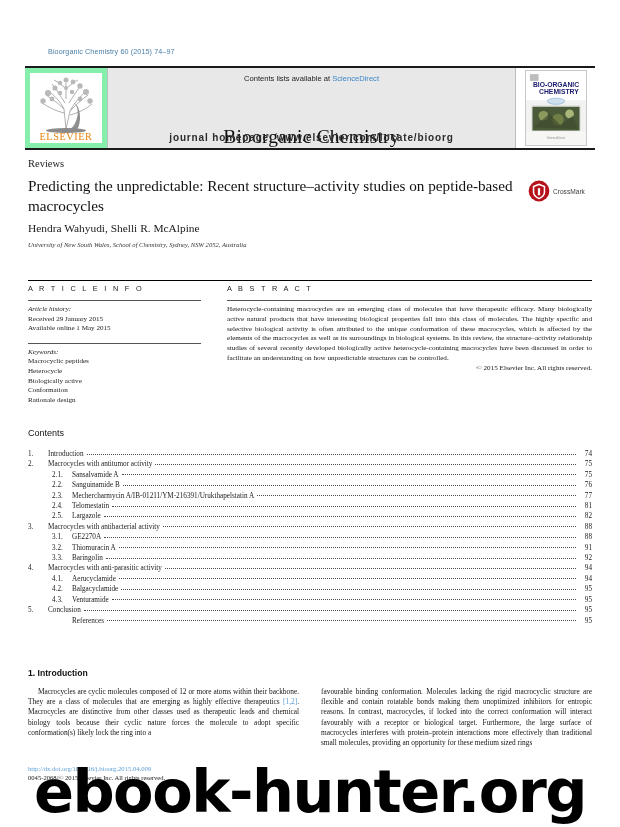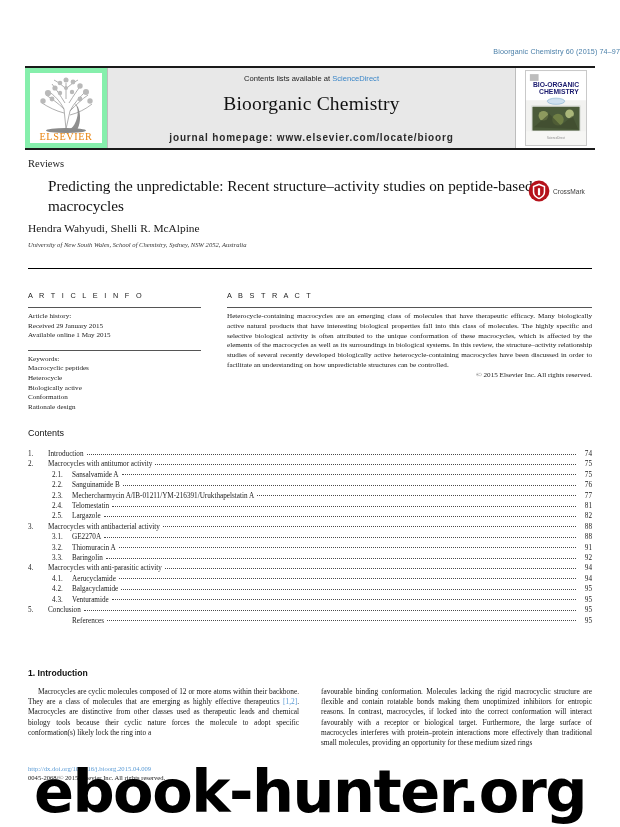--- a/index.html
+++ b/index.html
@@ -16,25 +16,26 @@
     height: 827px;
     background: #fff;
   }
 
   
   .running-head {
     position: absolute;
     top: 47px;
     left: 0;
     width: 620px;
-    text-align: right;
+    text-align: left;
     font-size: 7.2px;
     color: #4a7fa8;
     font-family: "Liberation Sans", sans-serif;
     letter-spacing: 0.1px;
+    padding-left: 48px;
   }
 
   
   .masthead {
     position: absolute;
     top: 66px;
     left: 25px;
     width: 570px;
     height: 84px;
     border-top: 2.4px solid #1a1a1a;
@@ -53,21 +54,21 @@
     background: #86efac;
     padding: 4px 3px;
   }
   .elsevier-logo { width: 72px; height: 70px; display: block; }
   .mast-center {
     flex: 1 1 auto;
     background: #e8e8e8;
     display: flex;
     flex-direction: column;
     align-items: center;
-    justify-content: flex-start;
+    justify-content: space-between;
     padding-top: 6px;
     position: relative;
   }
   .contents-line {
     font-family: "Liberation Sans", sans-serif;
     font-size: 7.6px;
     color: #222;
     margin-bottom: 1px;
   }
   .contents-line .sd { color: #3a86c8; }
@@ -118,21 +119,20 @@
   }
   .article-title {
     position: absolute;
     left: 28px;
     top: 176px;
     width: 490px;
     font-size: 15.2px;
     line-height: 19.5px;
     color: #111;
     font-family: "Liberation Serif", serif;
-    margin-left: 20px;
   }
   .authors {
     position: absolute;
     left: 28px;
     top: 222px;
     width: 500px;
     font-size: 11.4px;
     color: #1a1a1a;
   }
   .affiliation {
@@ -158,38 +158,38 @@
   .crossmark-text {
     font-family: "Liberation Sans", sans-serif;
     font-size: 6.6px;
     color: #3d3d3d;
   }
 
   
   .info-abstract {
     position: absolute;
     left: 28px;
-    top: 268px;
+    top: 280px;
     width: 564px;
     border-top: 1px solid #000;
-    padding-top: 22px;
+    padding-top: 3px;
     display: flex;
   }
   .col-info { width: 185px; flex: 0 0 185px; padding-right: 12px; }
   .col-abstract { flex: 1 1 auto; padding-left: 14px; }
   .col-head {
     font-family: "Liberation Sans", sans-serif;
     font-size: 7.3px;
     letter-spacing: 2.3px;
     color: #1a1a1a;
     margin-bottom: 7px;
   }
   .rule { border-top: 0.7px solid #555; margin: 3px 0 4px 0; }
   .info-body { font-size: 7.1px; line-height: 9.6px; color: #1a1a1a; }
-  .info-body .it { }
+  .info-body .it { font-style: italic; }
   .kw-block { margin-top: 4px; }
   .abstract-body {
     font-size: 7.15px;
     line-height: 9.8px;
     color: #151515;
     text-align: justify;
   }
   .copyright {
     font-size: 7.15px;
     text-align: right;

